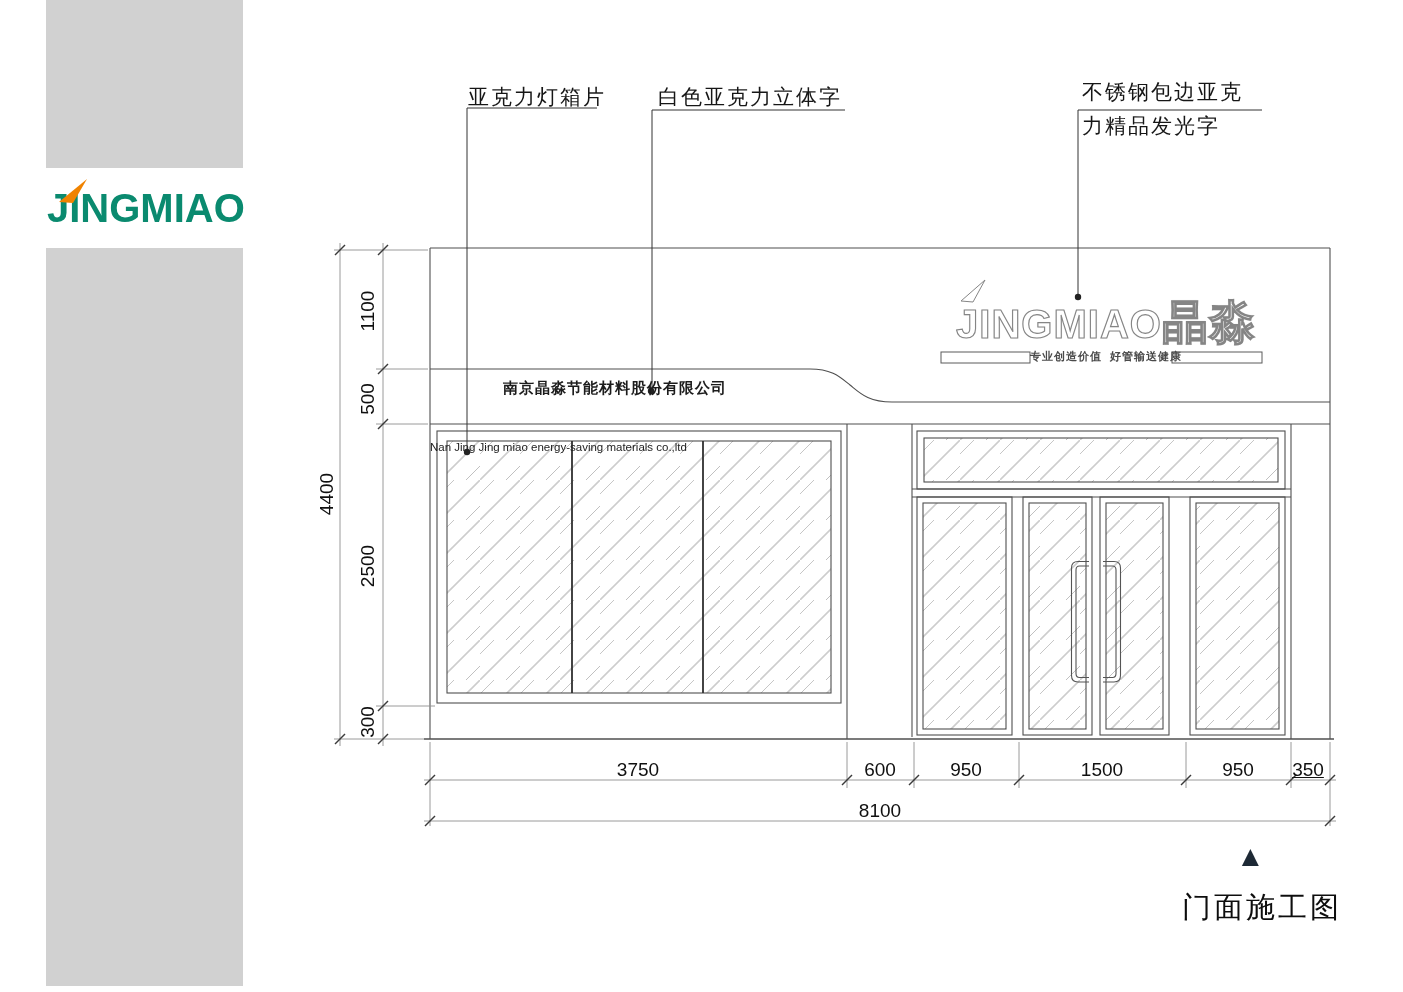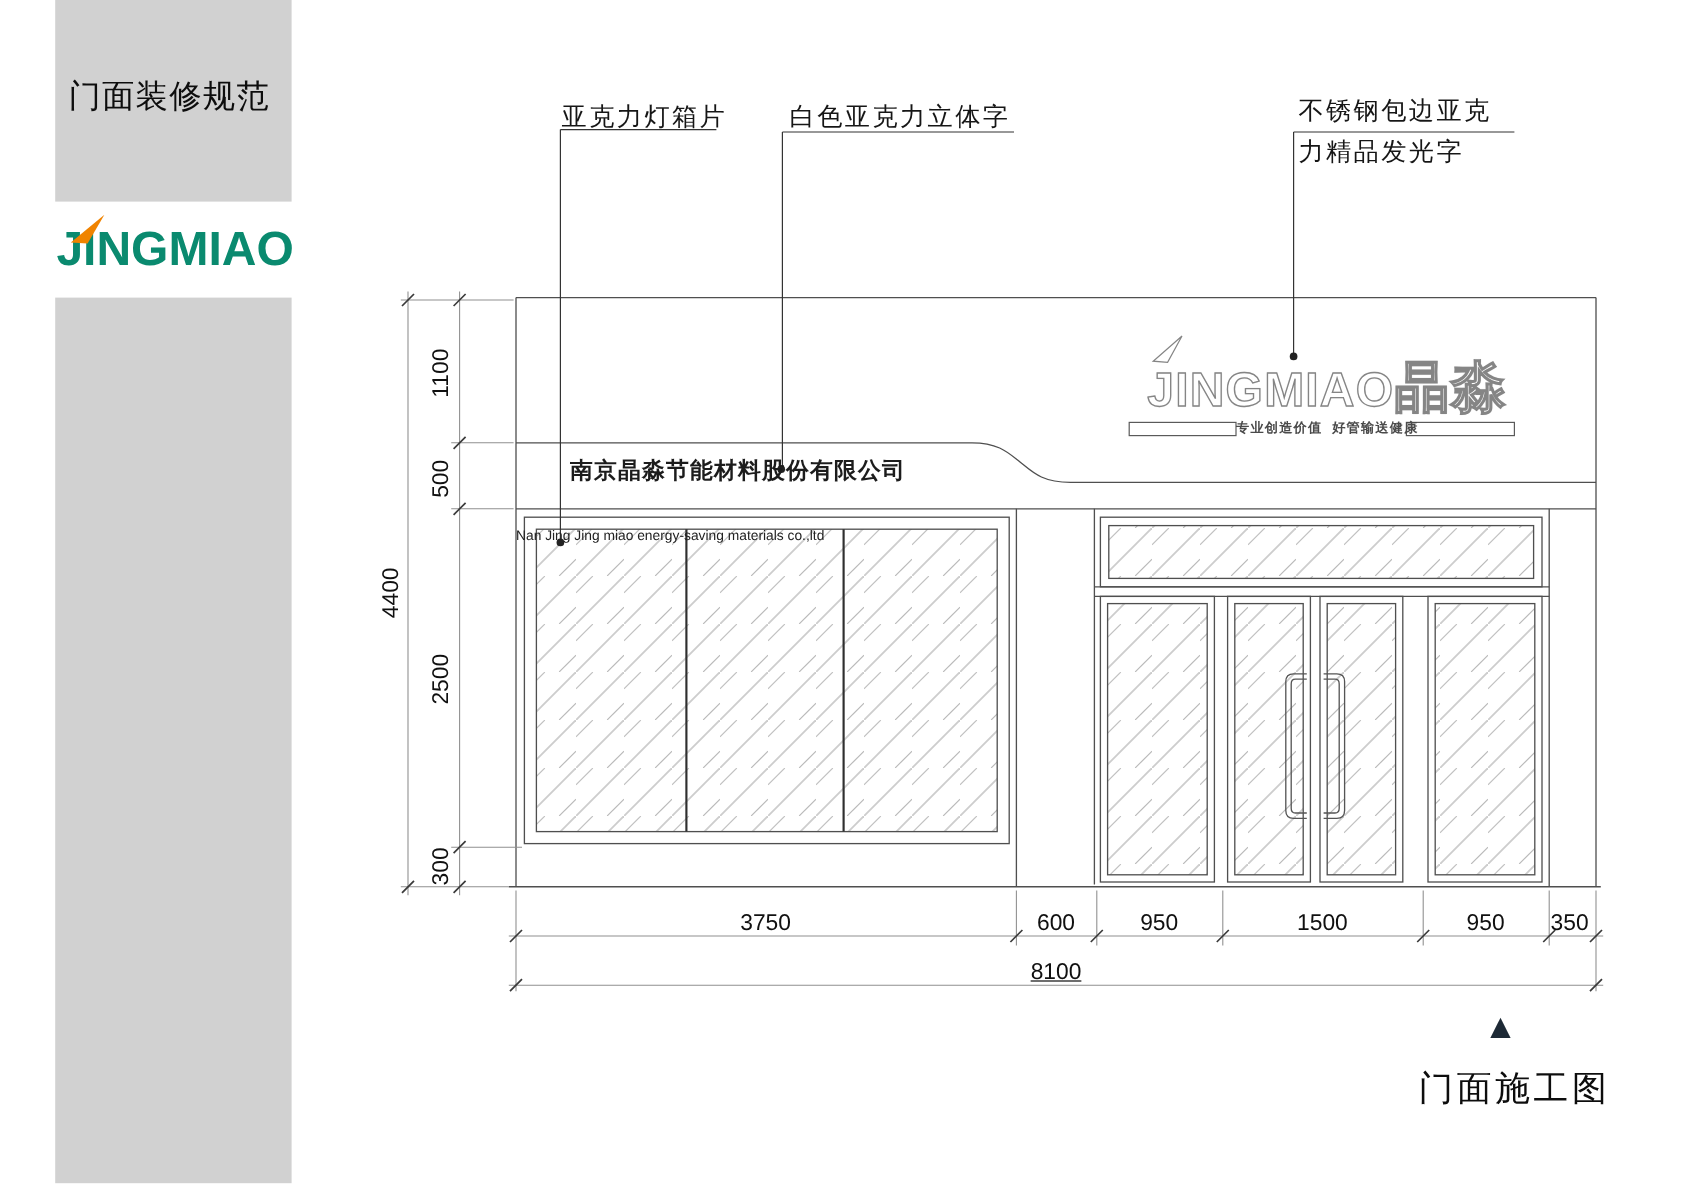--- a/index.html
+++ b/index.html
@@ -11,44 +11,43 @@
   .side-panel{background:#d1d1d1;}
   #side-title{left:57px;top:62px;font-size:27px;letter-spacing:1px;color:#0d0d0d;}
   #side-logo{left:47px;top:186px;font-size:40px;font-weight:700;color:#0a8a6f;letter-spacing:0px;}
   
   .callout{font-size:21px;letter-spacing:2px;color:#161616;text-align:center;}
   #callout1{left:468px;top:83px;width:132px;}
   #callout2{left:654px;top:83px;width:192px;}
   #callout3a{left:1082px;top:78px;}
   #callout3b{left:1082px;top:112px;font-family:Liberation Mono, monospace;}
   
-  #company-cn{left:430px;top:379px;width:370px;text-align:center;font-size:19px;font-weight:700;letter-spacing:1px;color:#1c1c1c;}
+  #company-cn{left:430px;top:379px;width:370px;text-align:center;font-size:15px;font-weight:700;letter-spacing:1px;color:#1c1c1c;}
   #company-en{left:430px;top:401px;width:370px;text-align:left;font-size:11.5px;font-weight:500;color:#222;margin-top:40px;}
   #sign{left:938px;top:292px;width:336px;text-align:center;color:#fff;
         -webkit-text-stroke:1.1px #858585;text-shadow:0 0 1px #9a9a9a;}
   #sign .latin{font-size:40px;font-weight:700;letter-spacing:1px;}
   #sign .cn{font-size:46px;font-weight:700;letter-spacing:1px;font-family:Liberation Serif, serif;}
   #tagline{left:1030px;top:349px;width:128px;text-align:center;font-size:11px;font-weight:700;
            letter-spacing:1px;color:#4a4a4a;white-space:pre;}
   
   .hdim{top:759px;transform:translateX(-50%);font-size:19px;color:#101010;}
-  .hdim-total{top:800px;transform:translateX(-50%);font-size:19px;color:#101010;text-decoration:underline;}
+  .hdim-total{top:800px;transform:translateX(-50%);font-size:19px;color:#101010;}
   .vdim{transform:translate(-50%,-50%) rotate(-90deg);font-size:19px;color:#101010;white-space:nowrap;}
   
   #caption-marker{left:1236px;top:842px;font-size:29px;color:#1d2935;line-height:1;}
   #caption-text{left:1182px;top:888px;font-size:29px;letter-spacing:3px;color:#0d0d0d;}
   svg{position:absolute;left:0;top:0;}
 </style>
 </head>
 <body>
 
 <div id="page">
 
   <div class="abs side-panel" style="left:46px;top:0;width:197px;height:168px;"></div>
-  <div class="abs nowrap" id="side-title">门面装修规范</div>
 
   <div class="abs nowrap" id="side-logo">JINGMIAO</div>
   <svg class="abs" style="left:55px;top:176px;" width="40" height="28">
     <polygon points="4,26 32,3 18,27" fill="#f08300"></polygon>
   </svg>
 
   <div class="abs side-panel" style="left:46px;top:248px;width:197px;height:738px;"></div>
 
   <svg width="1403" height="992">
     <defs>
@@ -182,21 +181,21 @@
   <div class="abs nowrap" id="sign">
     <span class="latin">JINGMIAO</span><span class="cn">晶淼</span>
   </div>
   <div class="abs" id="tagline">专业创造价值  好管输送健康</div>
 
   <div class="abs hdim" style="left:638px;">3750</div>
   <div class="abs hdim" style="left:880px;">600</div>
   <div class="abs hdim" style="left:966px;">950</div>
   <div class="abs hdim" style="left:1102px;">1500</div>
   <div class="abs hdim" style="left:1238px;">950</div>
-  <div class="abs hdim" style="left:1308px;">350</div>
+  <div class="abs hdim" style="left:1308px;text-decoration:underline;">350</div>
   <div class="abs hdim-total" style="left:880px;">8100</div>
 
   <div class="abs vdim" style="left:368px;top:311px;">1100</div>
   <div class="abs vdim" style="left:368px;top:399px;">500</div>
   <div class="abs vdim" style="left:368px;top:566px;">2500</div>
   <div class="abs vdim" style="left:368px;top:722px;">300</div>
   <div class="abs vdim" style="left:327px;top:494px;">4400</div>
 
   <div class="abs" id="caption-marker">▲</div>
   <div class="abs nowrap" id="caption-text">门面施工图</div>

